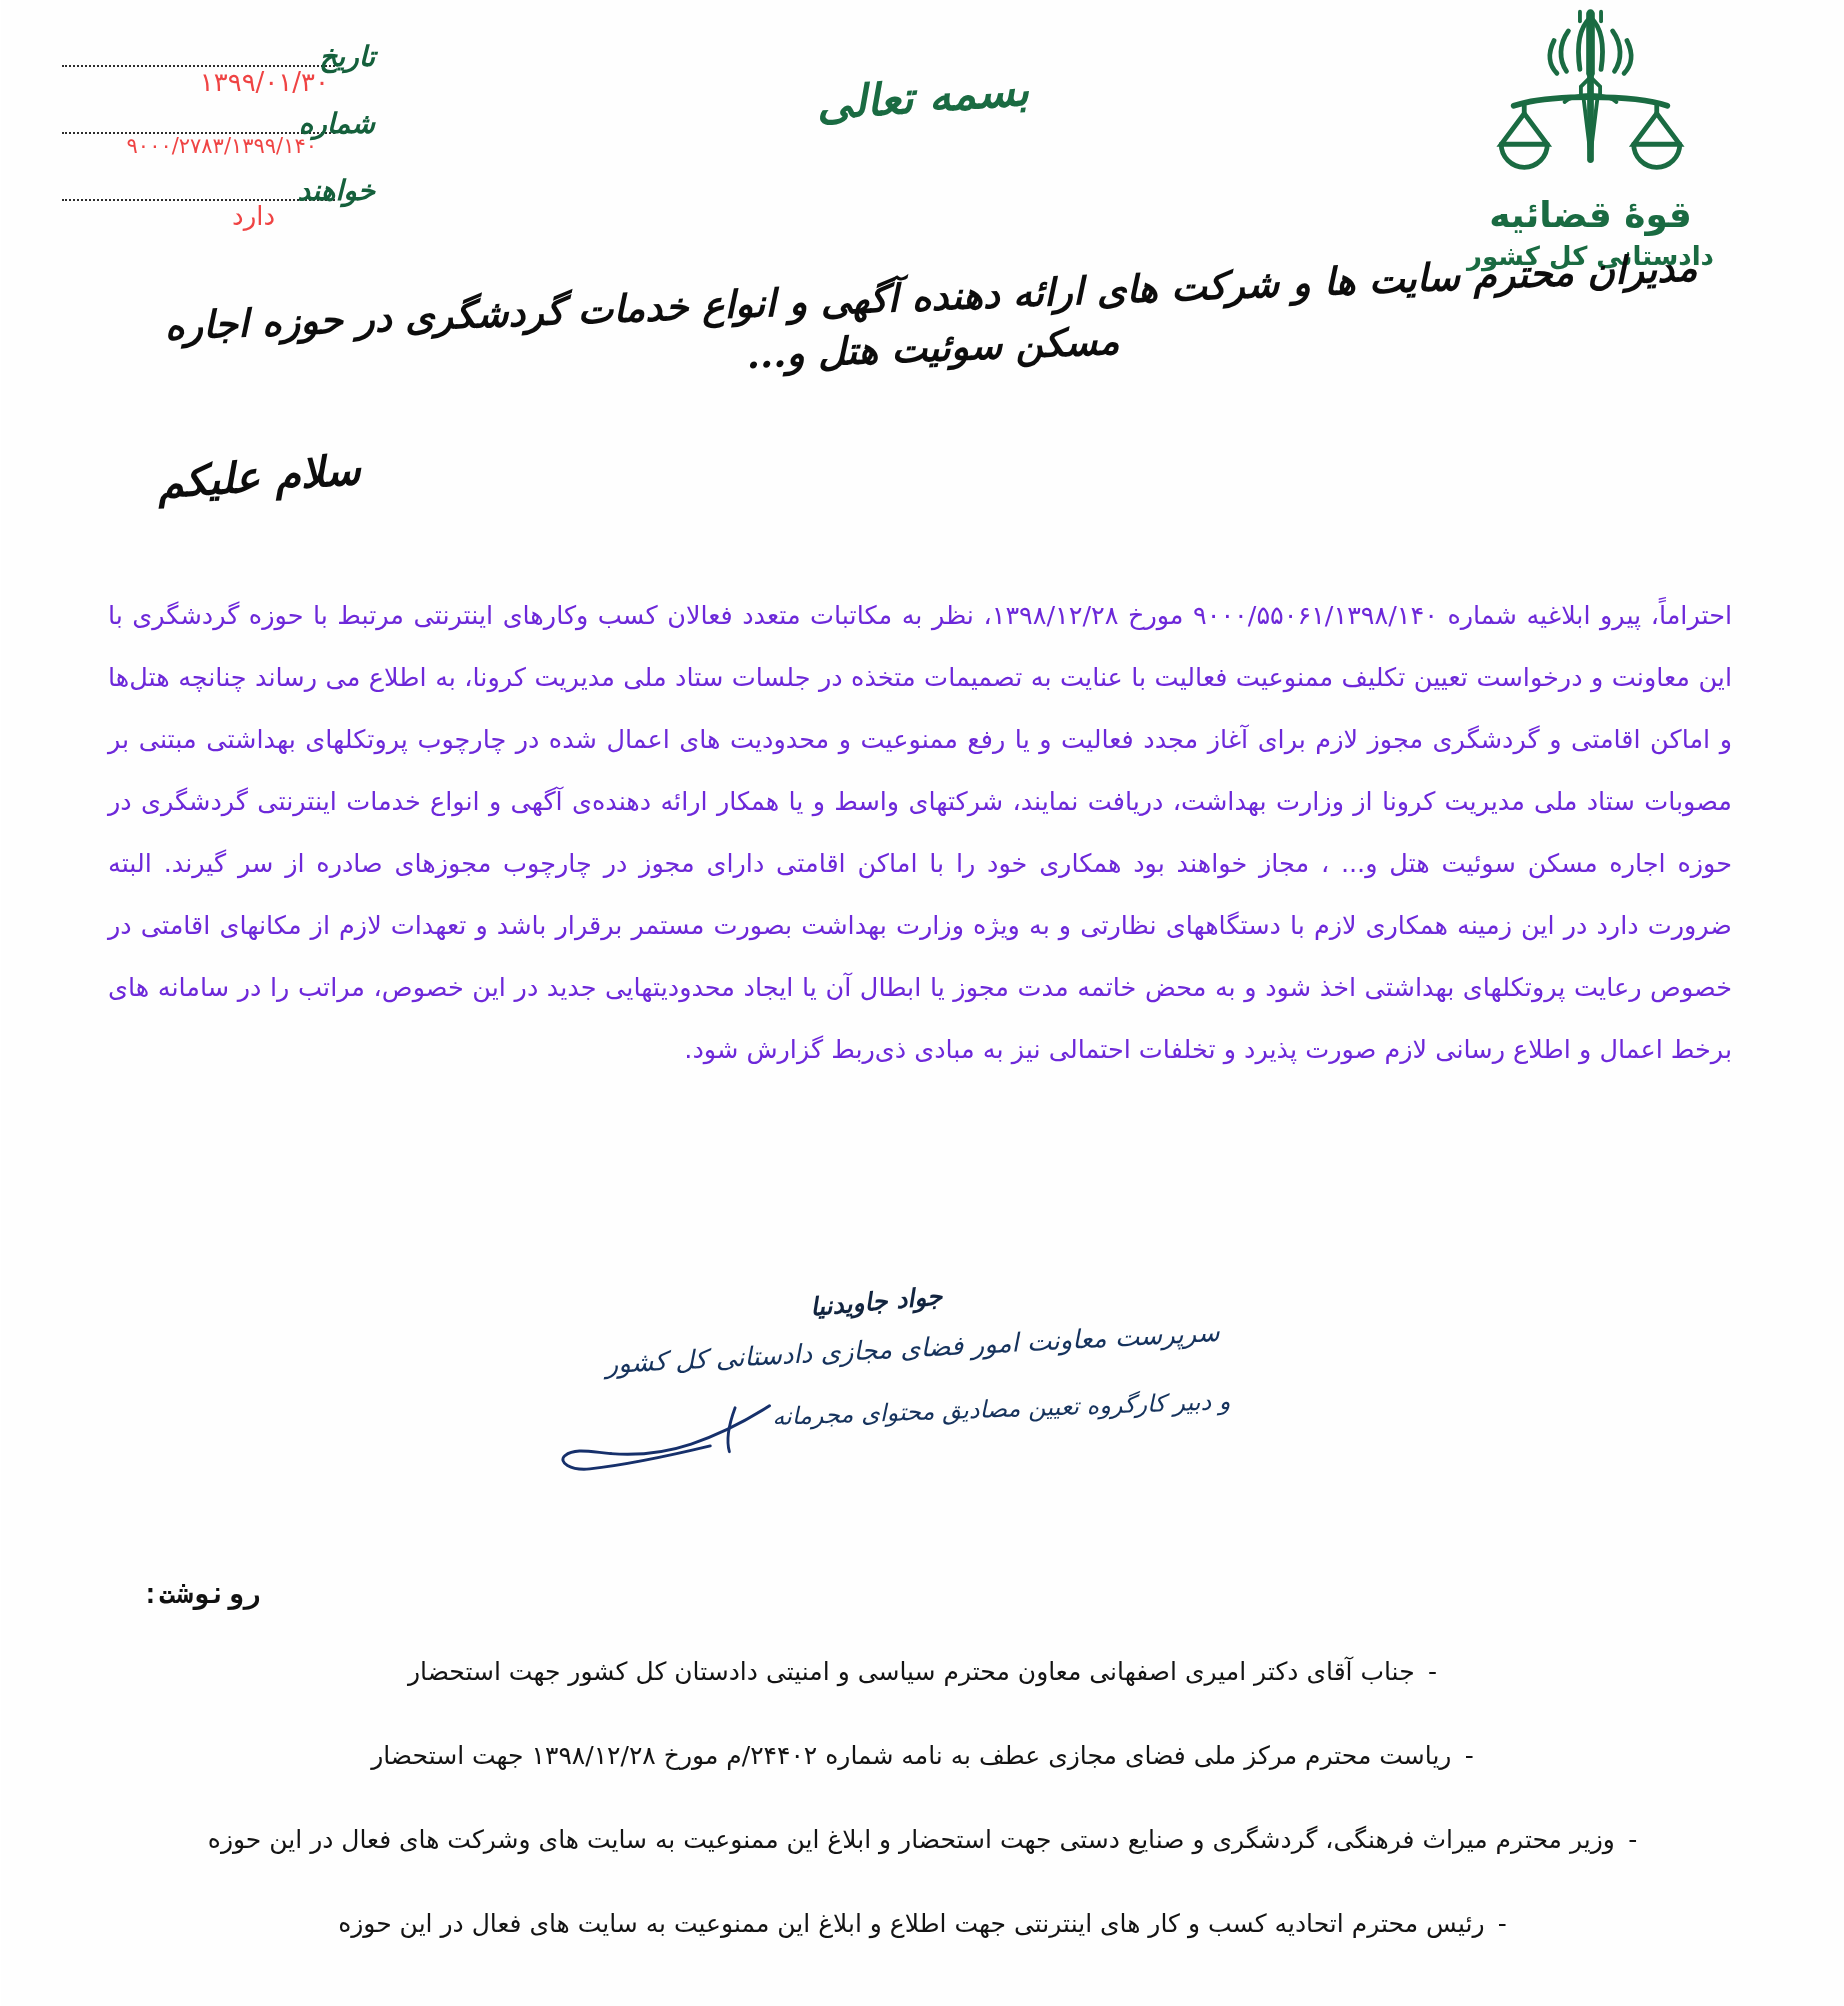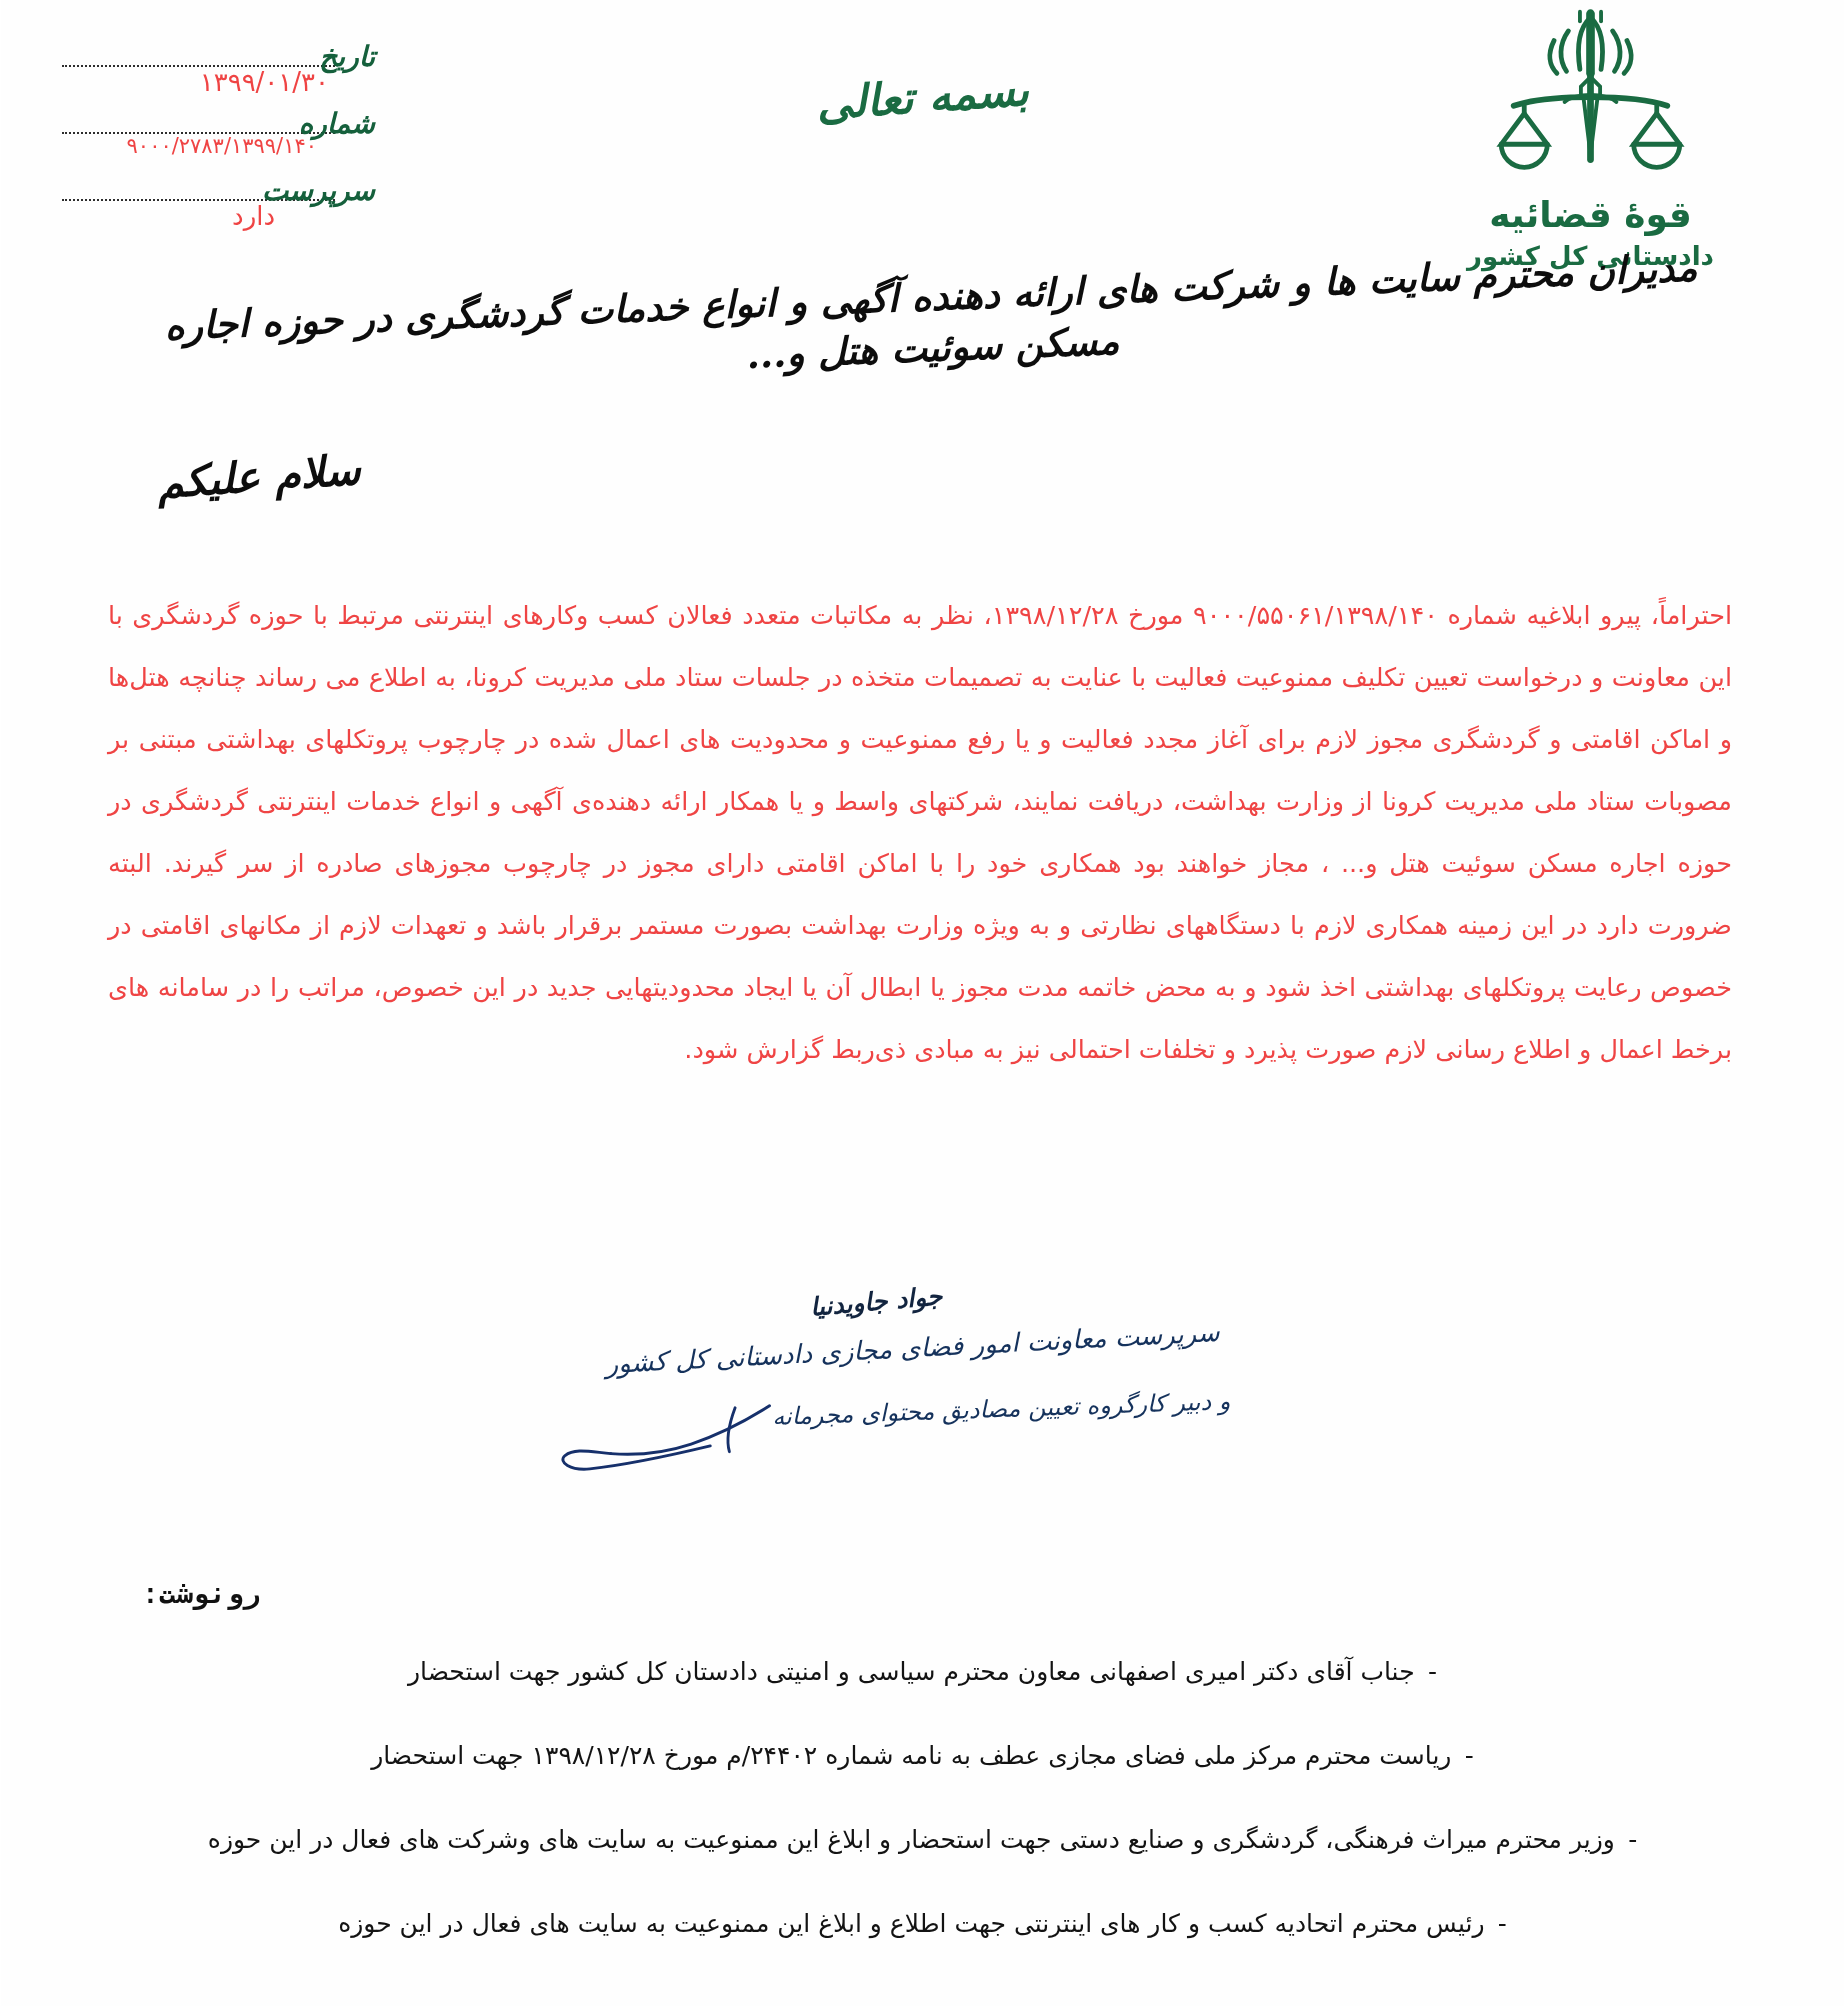--- a/index.html
+++ b/index.html
@@ -143,21 +143,21 @@
   .body-text {
     position: absolute;
     top: 584px;
     right: 113px;
     left: 108px;
     direction: rtl;
     text-align: justify;
     font-family: "DejaVu Sans", sans-serif;
     font-size: 25.5px;
     line-height: 62px;
-    color: #ef4444;
+    color: #6d28d9;
   }
   .body-text p {
     margin: 0;
     text-align: justify;
     text-justify: inter-word;
   }
 
   
   .signature {
     position: absolute;
@@ -255,21 +255,21 @@
         <span class="meta-value">۱۳۹۹/۰۱/۳۰</span>
       </div>
 
       <div class="meta-row">
         <span class="meta-label">شماره</span>
         <span class="meta-dots"></span>
         <span class="meta-value small">۹۰۰۰/۲۷۸۳/۱۳۹۹/۱۴۰</span>
       </div>
 
       <div class="meta-row">
-        <span class="meta-label">سرپرست</span>
+        <span class="meta-label">خواهند</span>
         <span class="meta-dots"></span>
         <span class="meta-value attach">دارد</span>
       </div>
 
     </div>
 
     <div class="basmala">بسمه تعالی</div>
 
     <div class="emblem-block">
       <svg class="emblem-svg" width="221" height="192" viewBox="0 0 230 200">

